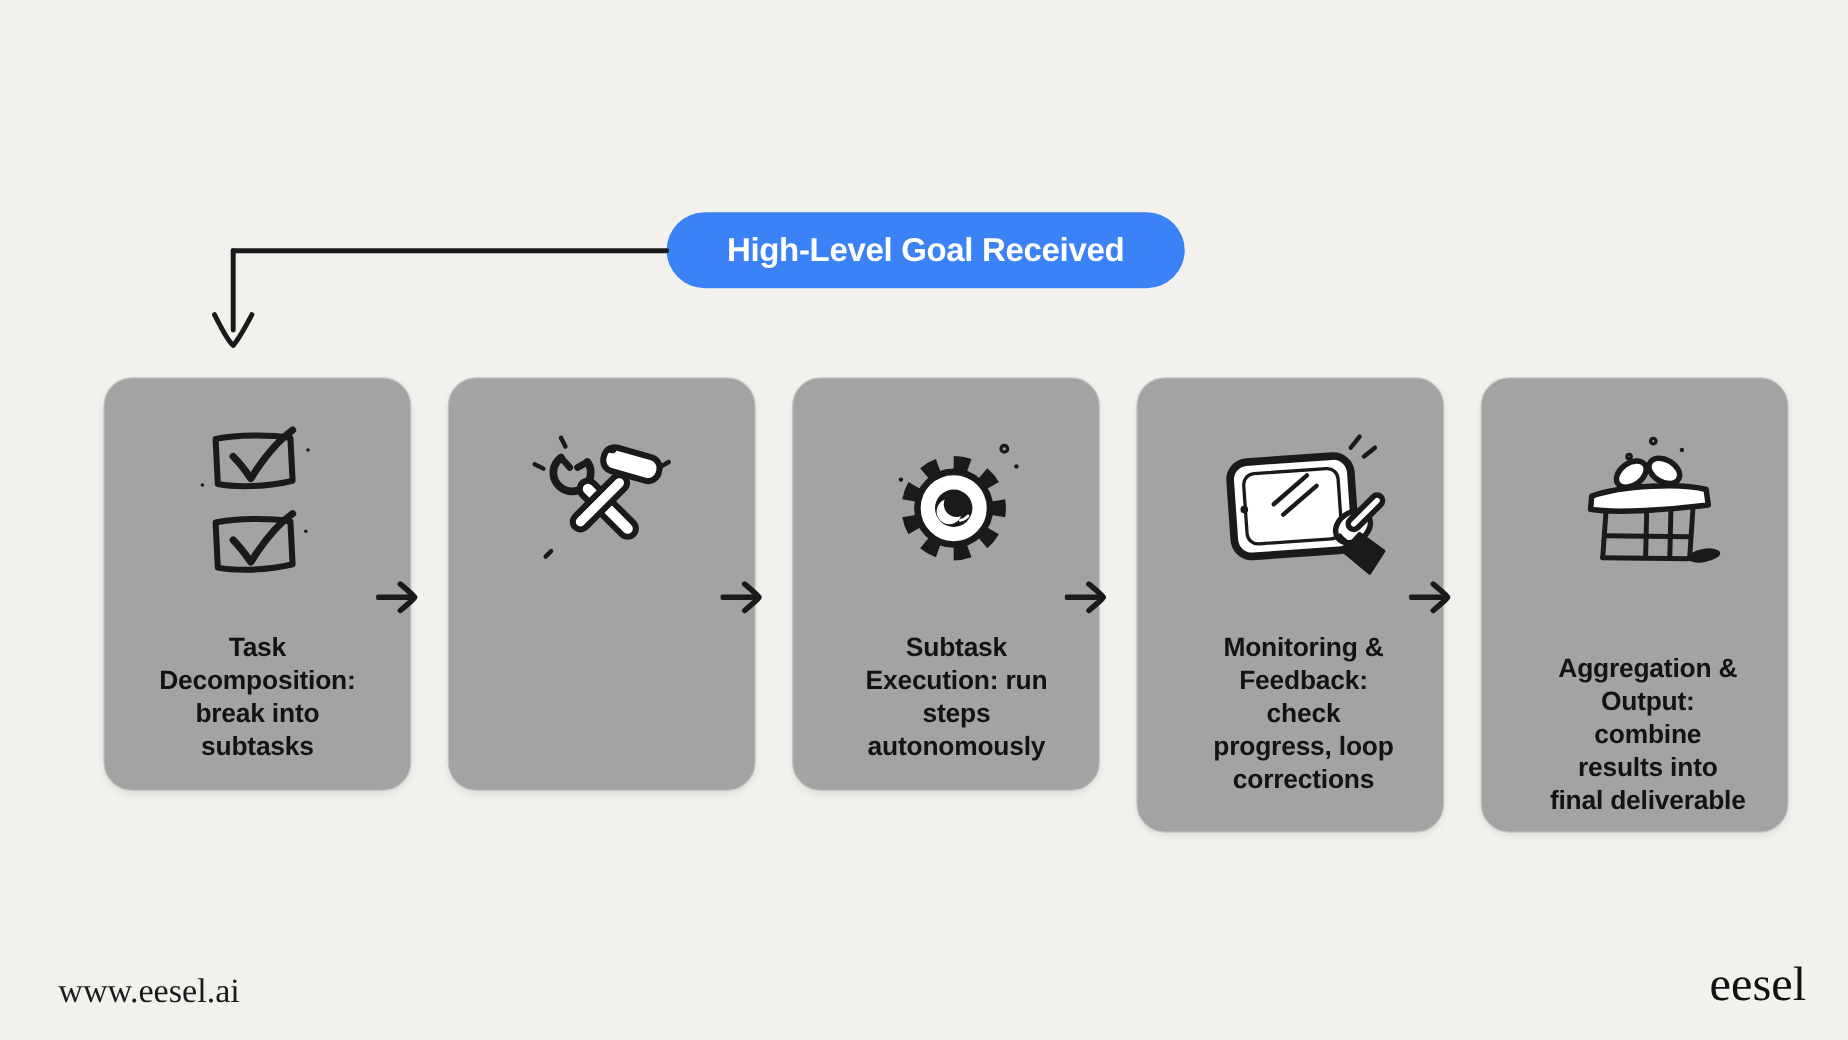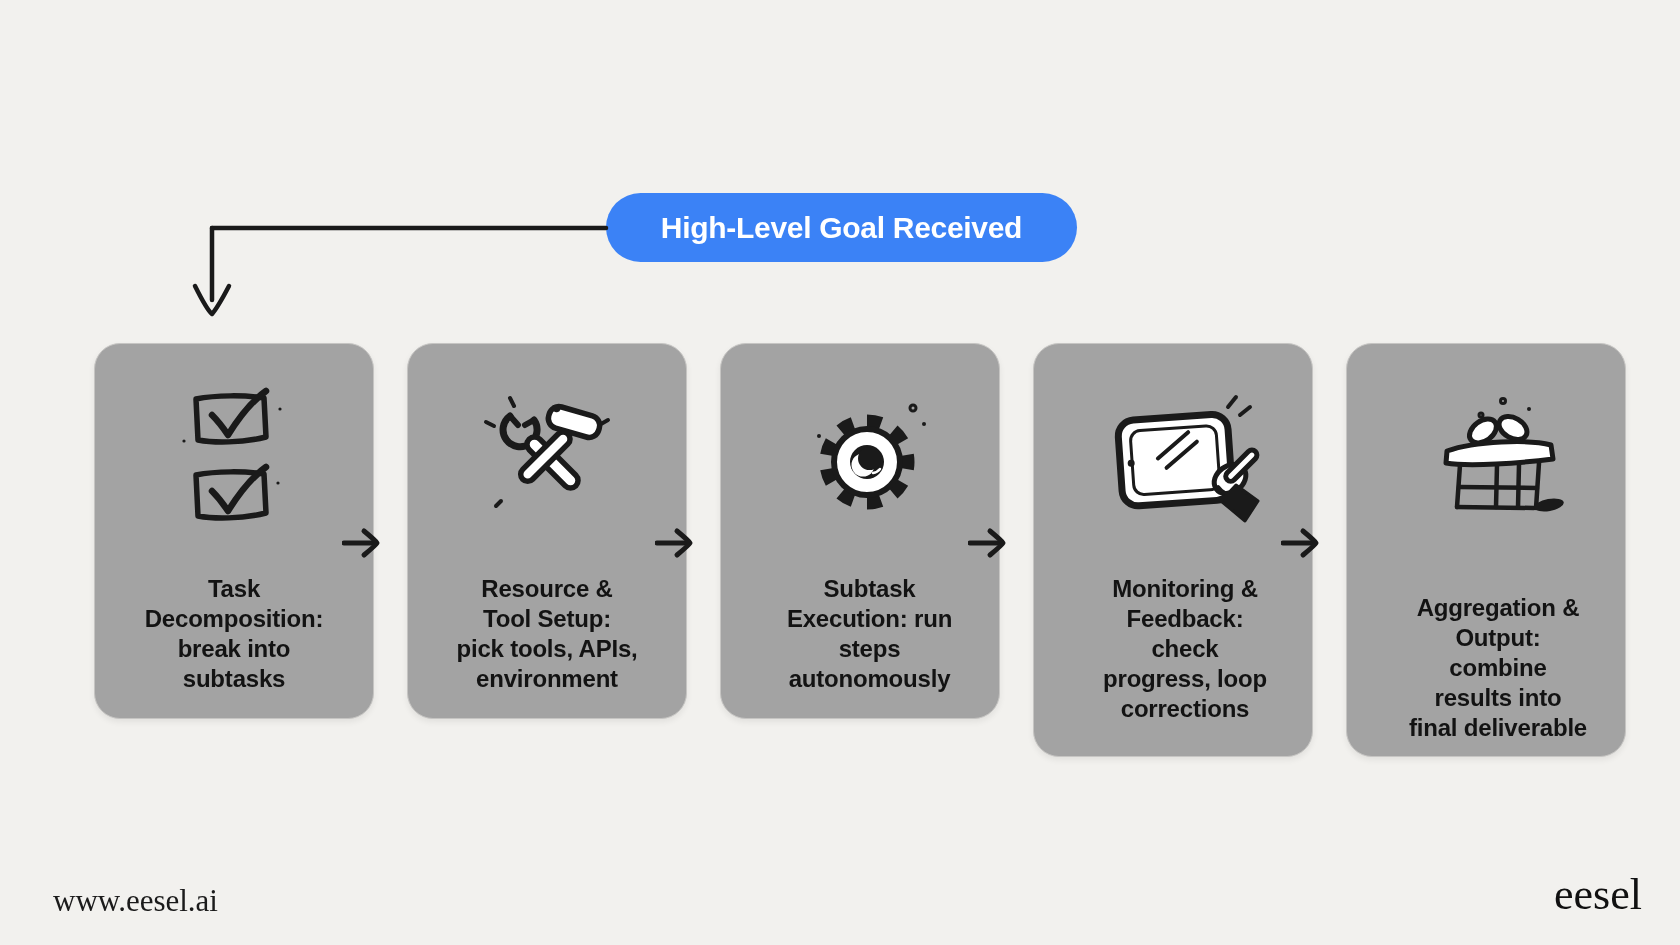--- a/index.html
+++ b/index.html
@@ -98,24 +98,20 @@
 
         <g transform="translate(88 42) rotate(45)">
           <rect x="-7" y="0" width="14" height="64" rx="7" fill="#ffffff"></rect>
         </g>
         <g transform="translate(94 30) rotate(16)">
           <rect x="-26" y="-11" width="52" height="22" rx="10" fill="#ffffff"></rect>
           <ellipse cx="-21" cy="-8" rx="4.5" ry="3.5" fill="#1a1a1a" stroke="none"></ellipse>
         </g>
       </svg>
     </div>
-    <div class="card-text">Resource &amp;
-Tool Setup:
-pick tools, APIs,
-environment</div>
   </div>
 
   <div class="card c-3">
     <div class="icon-box">
       <svg width="134" height="134" viewBox="0 0 134 134" fill="none" stroke="#1a1a1a" stroke-linecap="butt">
         <circle cx="16" cy="44" r="2" fill="#1a1a1a" stroke="none"></circle>
         <circle cx="110" cy="16" r="3" stroke-width="3"></circle>
         <circle cx="121" cy="32" r="2" fill="#1a1a1a" stroke="none"></circle>
         <circle cx="64" cy="70" r="40" stroke-width="15" pathLength="90" stroke-dasharray="5 5" stroke-dashoffset="2.5"></circle>
         <circle cx="64" cy="70" r="33" fill="#ffffff" stroke-width="6"></circle>

